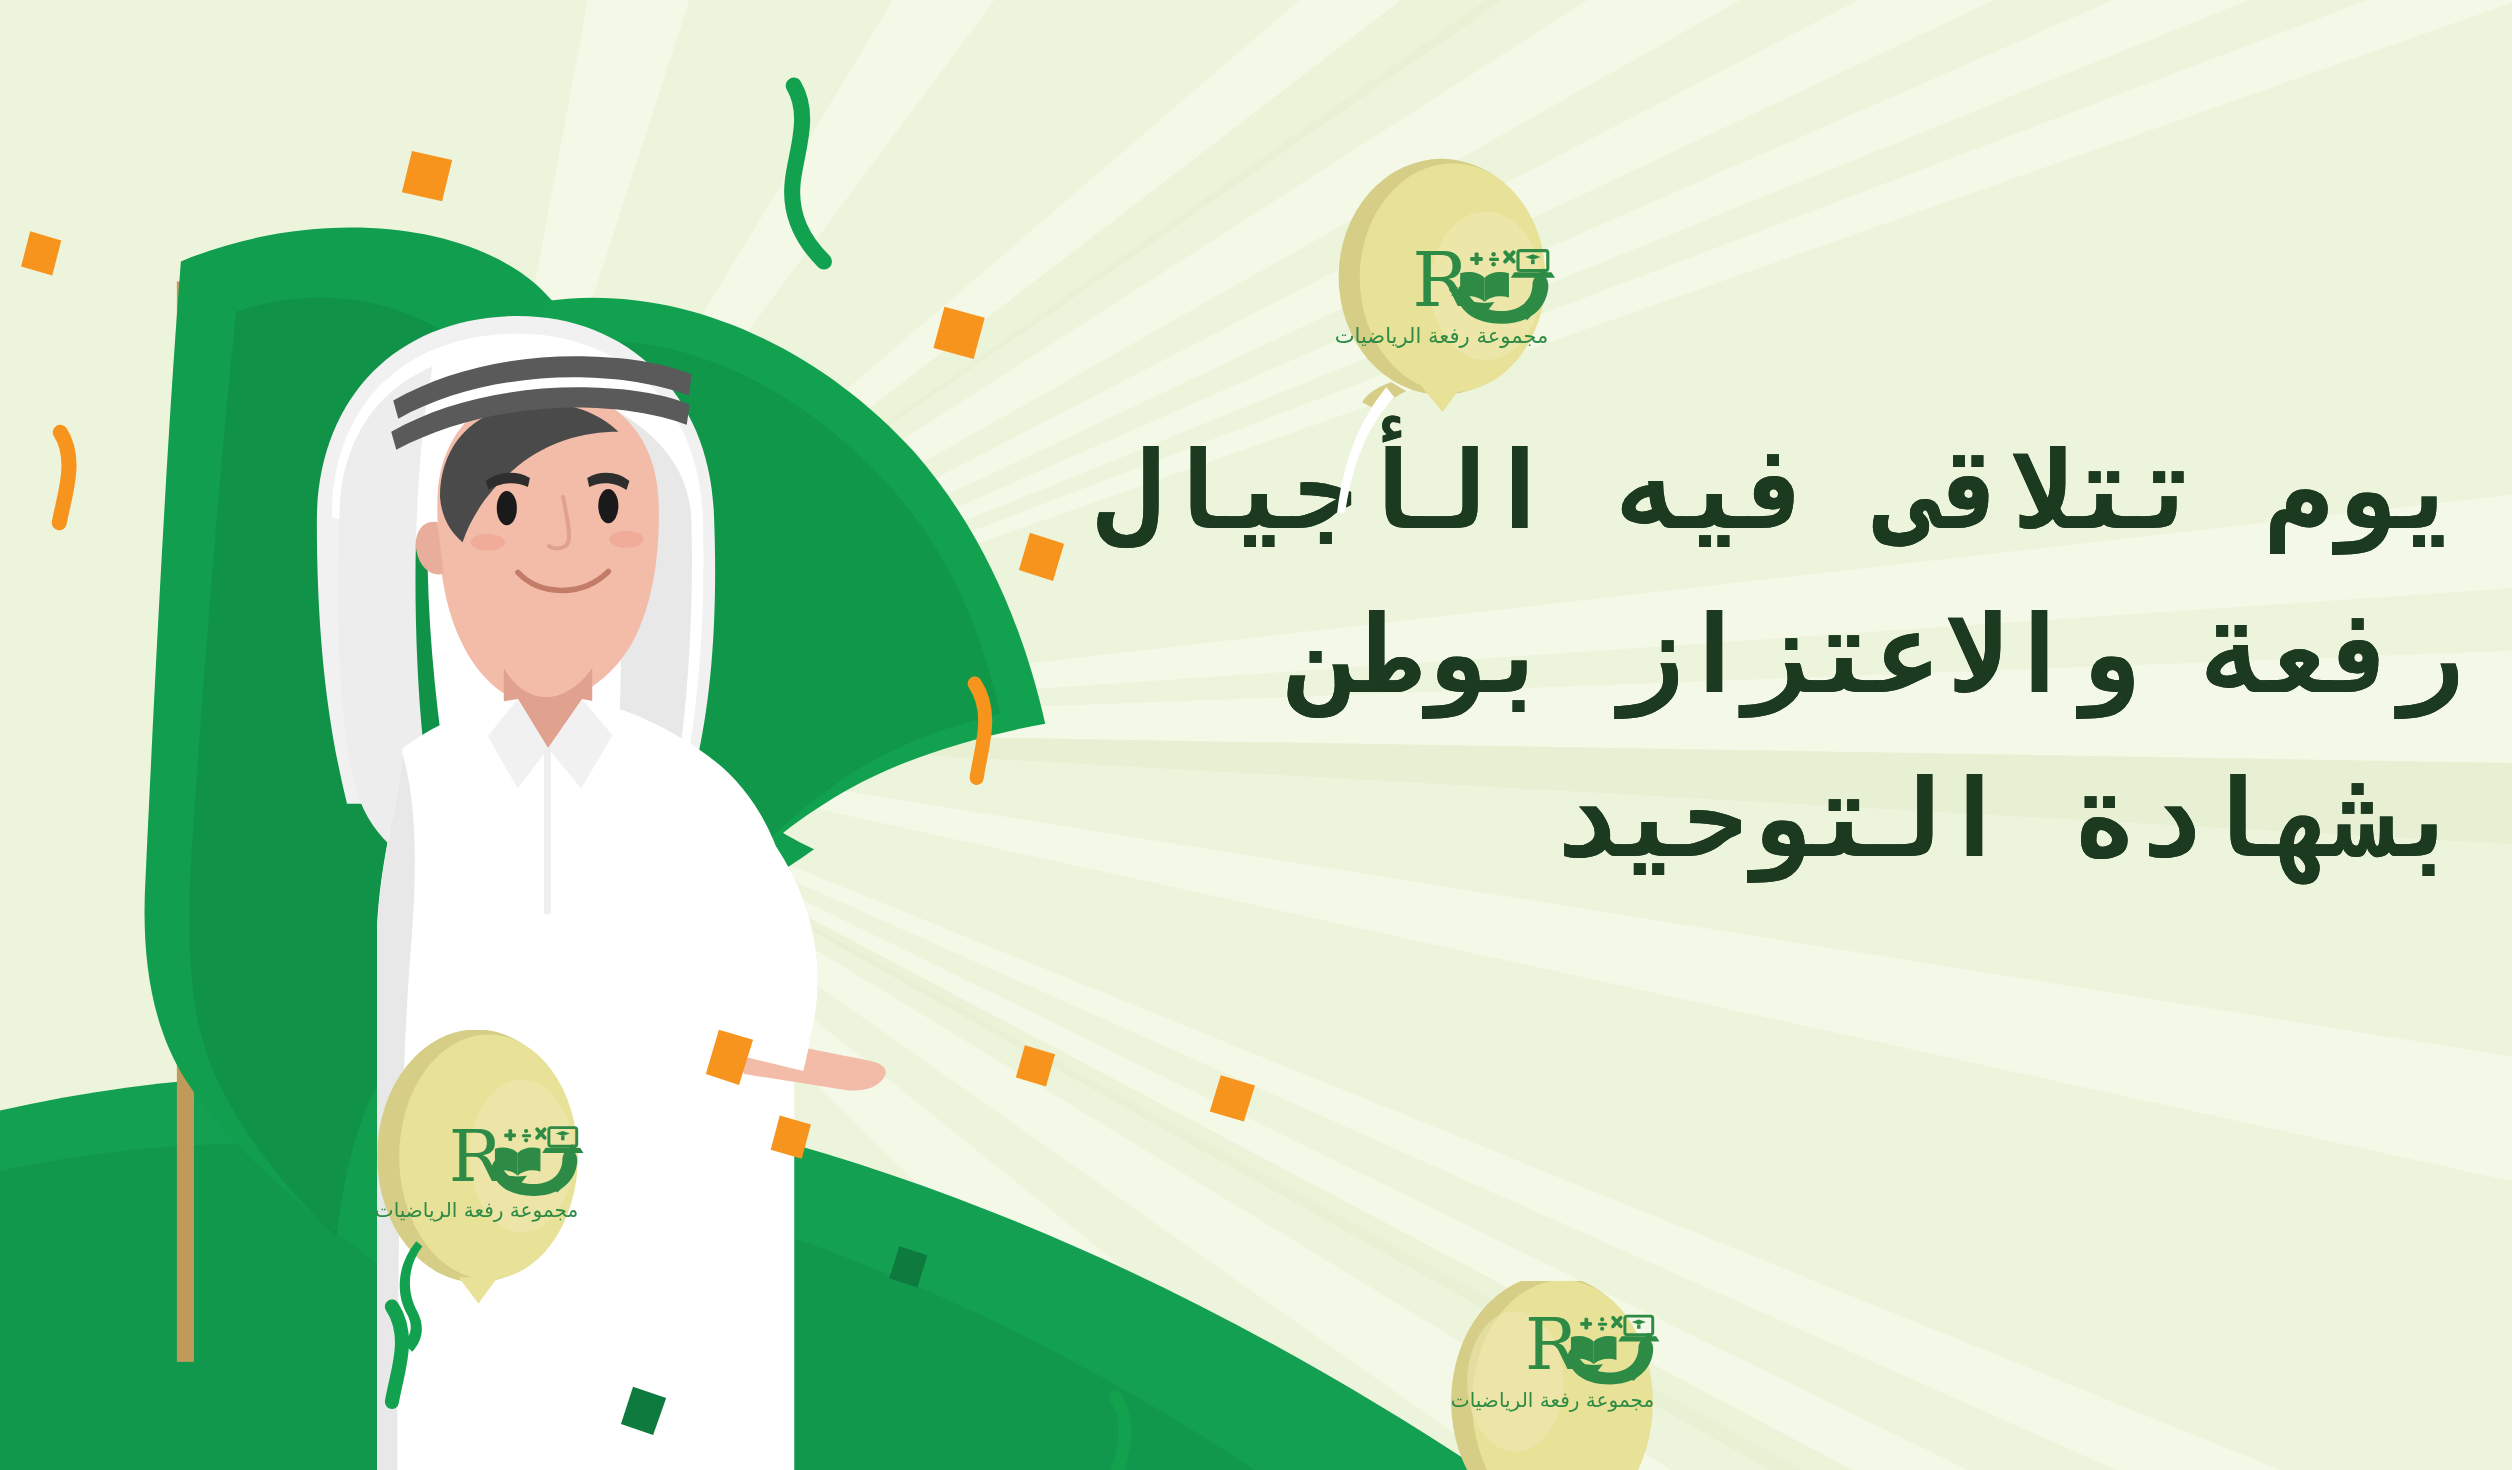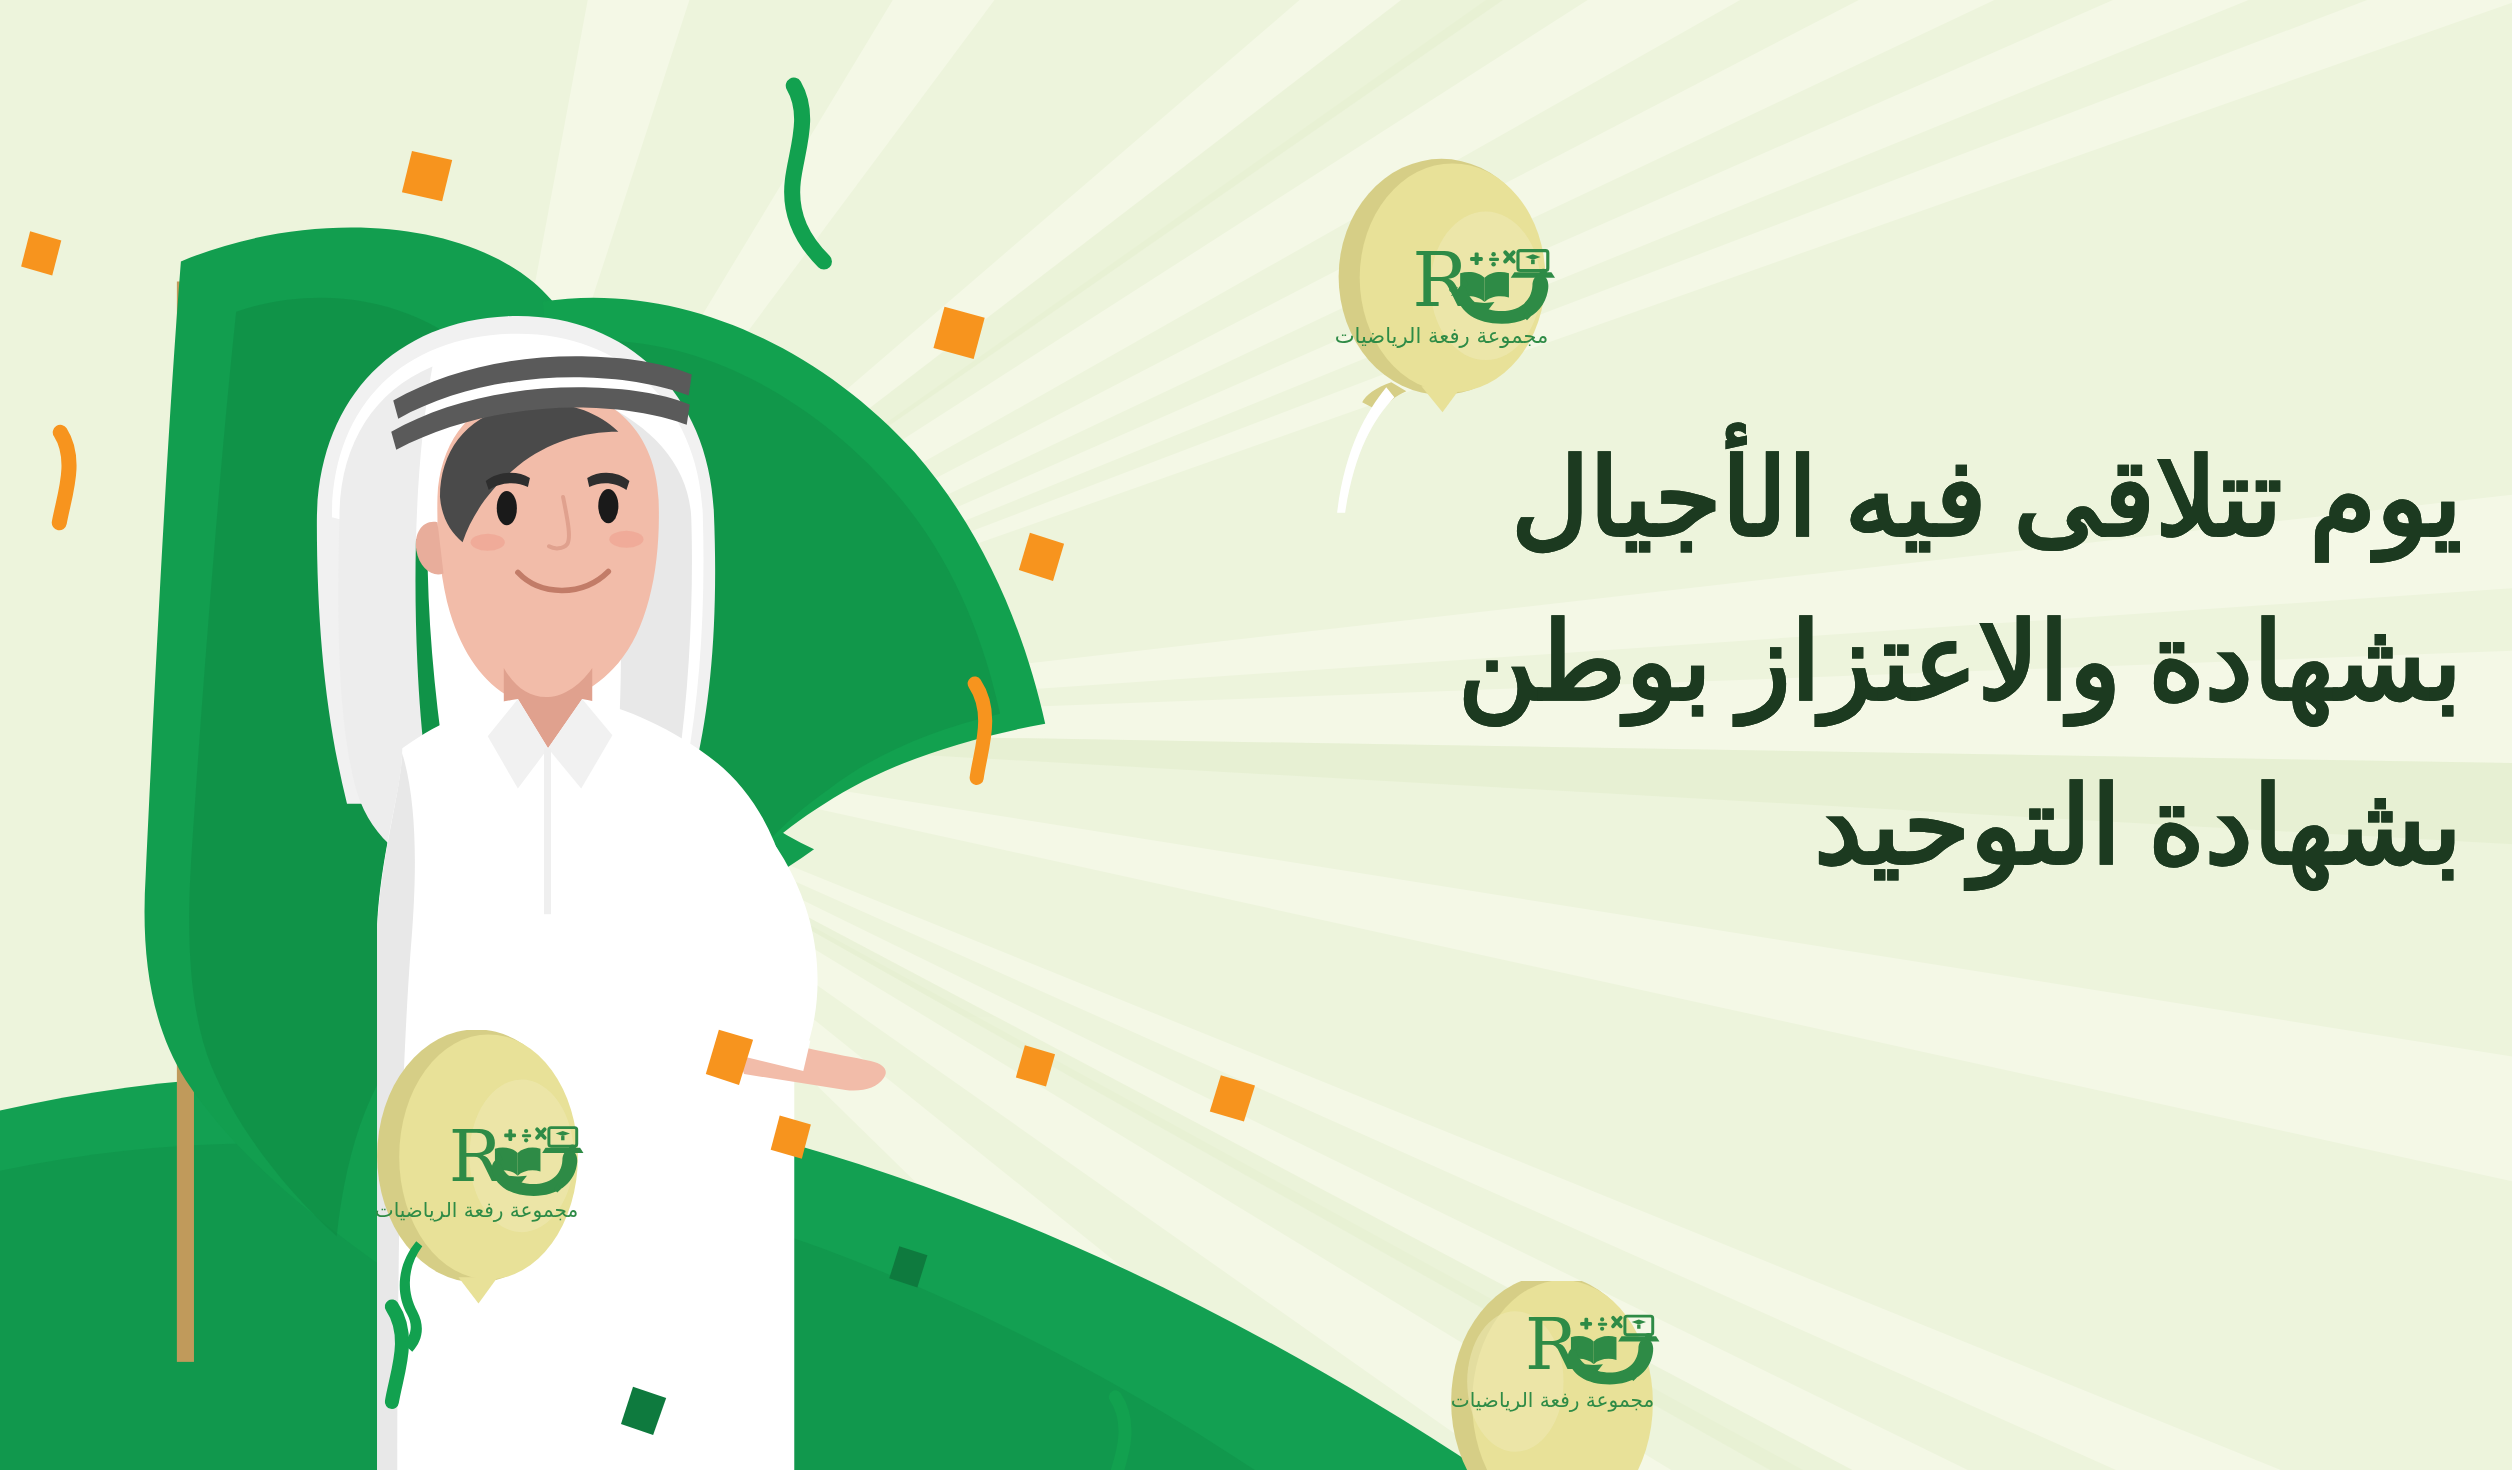--- a/index.html
+++ b/index.html
@@ -10,21 +10,21 @@
     font-family:"DejaVu Sans","Liberation Sans",sans-serif;
   }
   .abs{position:absolute;}
   .layer{position:absolute;inset:0;pointer-events:none;}
   svg{display:block;}
 
   
   #headline{
     position:absolute;left:930px;top:417px;width:1532px;
     direction:rtl;
-    font-family:Liberation Serif, serif;
+    font-family:Liberation Mono, monospace;
     font-weight:bold;
     font-size:108px;line-height:1.52;
     color:#1C3A20;
     letter-spacing:-1px;
     text-shadow:0 0 0.5px #1C3A20;
   }
   #headline .ln{display:block;white-space:nowrap;}
 
   
   #emblem-panel{
@@ -244,21 +244,21 @@
              C1116,2862 1188,3040 1336,3040
              L2960,3040" fill="none" stroke="#E3D47F" stroke-width="9"></path>
   </svg>
 
   <div id="emblem-panel">
     
   </div>
 
   <div id="headline">
     <span class="ln">يوم تتلاقى فيه الأجيال</span>
-    <span class="ln">بشهادة والاعتزاز بوطن</span>
+    <span class="ln">رفعة والاعتزاز بوطن</span>
     <span class="ln">بشهادة التوحيد</span>
   </div>
 
   <svg class="abs" style="left:1306px;top:151px;" width="271" height="362" viewBox="0 0 540 720">
     <path d="M170,460 C140,470 118,486 112,500 L150,520 C160,502 180,486 200,478 Z" fill="#D6CE86"></path>
     <path d="M160,470 C120,520 78,590 62,720 L78,720 C96,600 134,534 176,490 Z" fill="#FFFFFF"></path>
     <ellipse cx="270" cy="250" rx="205" ry="235" fill="#D6CE86"></ellipse>
     <ellipse cx="292" cy="252" rx="185" ry="228" fill="#E8E198"></ellipse>
     <ellipse cx="358" cy="268" rx="110" ry="148" fill="#EFEAB4" opacity="0.6"></ellipse>
     <polygon points="230,468 310,468 272,520" fill="#E8E198"></polygon>

